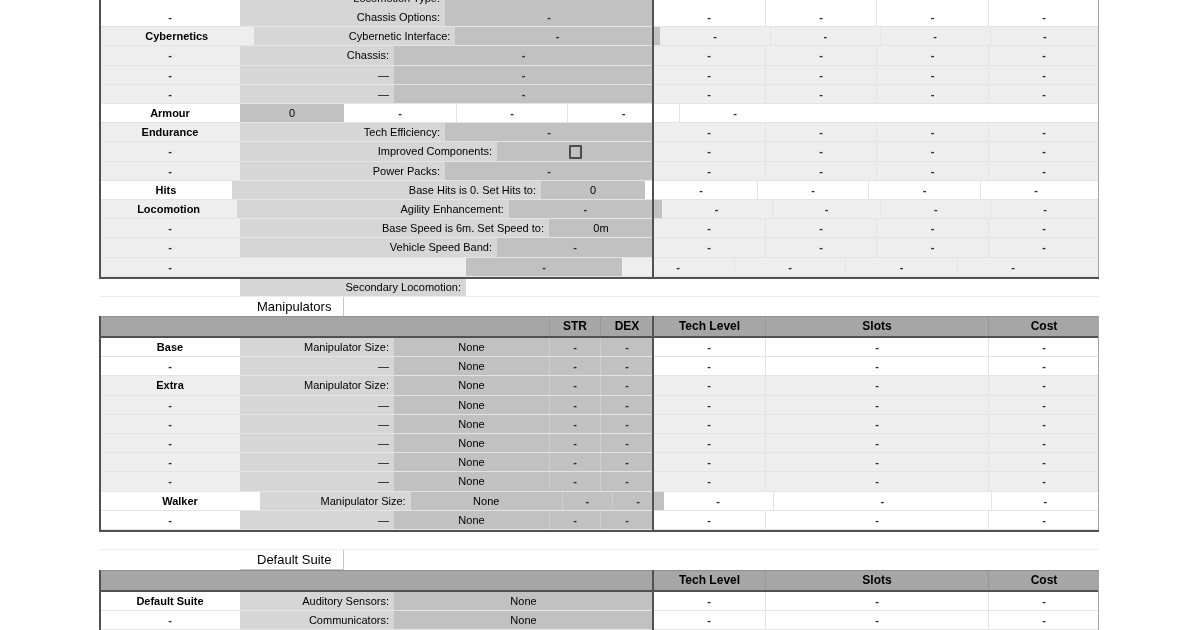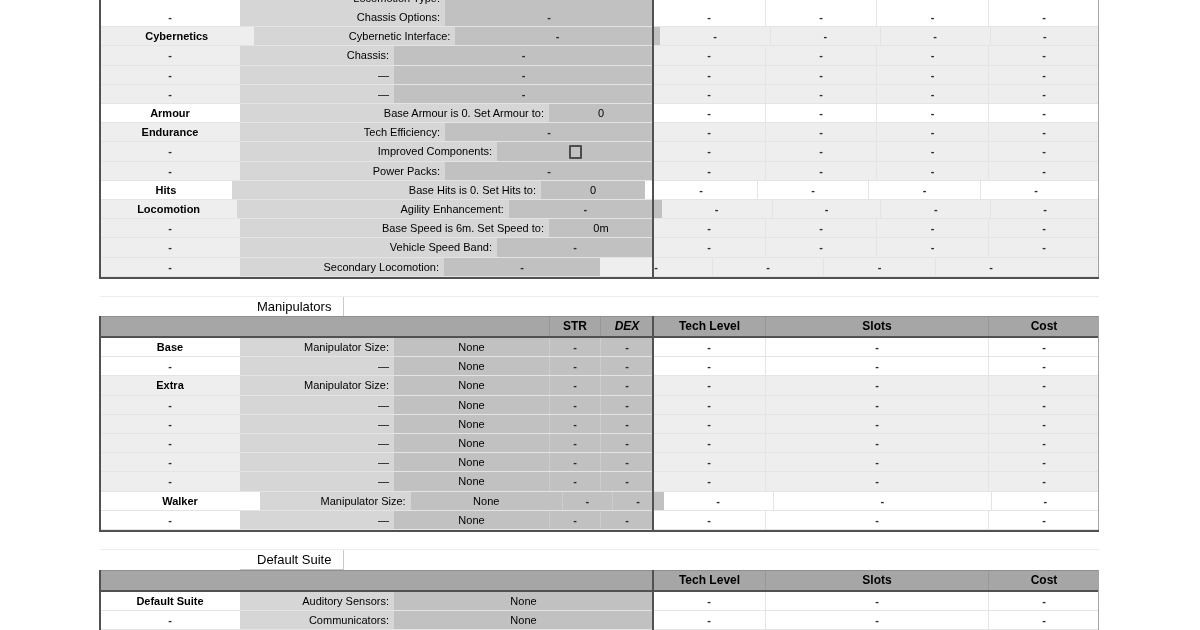--- a/index.html
+++ b/index.html
@@ -93,21 +93,20 @@
           <div class="c cat dash" style="width: 140px;">-</div>
           <div class="c lbl" style="width: 154px;">—</div>
           <div class="c val dash" style="width: 259px;">-</div>
           <div class="c out dash" style="width: 112px;">-</div>
           <div class="c out sep dash" style="width: 111px;">-</div>
           <div class="c out sep dash" style="width: 112px;">-</div>
           <div class="c out sep dash" style="width: 111px;">-</div>
         </div>
         <div class="row w">
           <div class="c cat" style="width: 140px;">Armour</div>
-          <div class="c lbl" style="width: 309px;">Base Armour is 0. Set Armour to:</div>
           <div class="c val" style="width: 104px;">0</div>
           <div class="c out dash" style="width: 112px;">-</div>
           <div class="c out sep dash" style="width: 111px;">-</div>
           <div class="c out sep dash" style="width: 112px;">-</div>
           <div class="c out sep dash" style="width: 111px;">-</div>
         </div>
         <div class="row g">
           <div class="c cat" style="width: 140px;">Endurance</div>
           <div class="c lbl" style="width: 205px;">Tech Efficiency:</div>
           <div class="c val dash" style="width: 208px;">-</div>
@@ -165,40 +164,40 @@
           <div class="c cat dash" style="width: 140px;">-</div>
           <div class="c lbl" style="width: 257px;">Vehicle Speed Band:</div>
           <div class="c val dash" style="width: 156px;">-</div>
           <div class="c out dash" style="width: 112px;">-</div>
           <div class="c out sep dash" style="width: 111px;">-</div>
           <div class="c out sep dash" style="width: 112px;">-</div>
           <div class="c out sep dash" style="width: 111px;">-</div>
         </div>
         <div class="row g">
           <div class="c cat dash" style="width: 140px;">-</div>
-          <div class="c lbl" style="width: 204px;">Secondary Locomotion:</div>
+          <div class="c lbl" style="width: 226px; margin-top: 20px;">Secondary Locomotion:</div>
           <div class="c val dash" style="width: 156px;">-</div>
           <div class="c out dash" style="width: 112px;">-</div>
           <div class="c out sep dash" style="width: 111px;">-</div>
           <div class="c out sep dash" style="width: 112px;">-</div>
           <div class="c out sep dash" style="width: 111px;">-</div>
         </div>
       </div>
   </div>
   <div class="hbar" style="top:277px;"></div>
 
   <div class="trow" style="top:296px;">
     <div class="tcell">Manipulators</div>
   </div>
 
   <div class="box" style="top:316px;">
     <div class="hrow">
       <div class="hc" style="width:449px;"></div>
       <div class="hc hsep" style="width:51px;">STR</div>
-      <div class="hc hsep" style="width:53px;font-style:italic;">DEX</div>
+      <div class="hc hsep" style="width:53px;">DEX</div>
       <div class="hc hsep" style="width:112px;">Tech Level</div>
       <div class="hc hsep" style="width:223px;">Slots</div>
       <div class="hc hsep" style="width:111px;">Cost</div>
     </div>
     <div id="manip-rows">
         <div class="row w row2">
           <div class="c cat" style="width: 140px;">Base</div>
           <div class="c lbl" style="width: 154px;">Manipulator Size:</div>
           <div class="c val" style="width: 155px;">None</div>
           <div class="c val sepv dash" style="width: 51px;">-</div>

